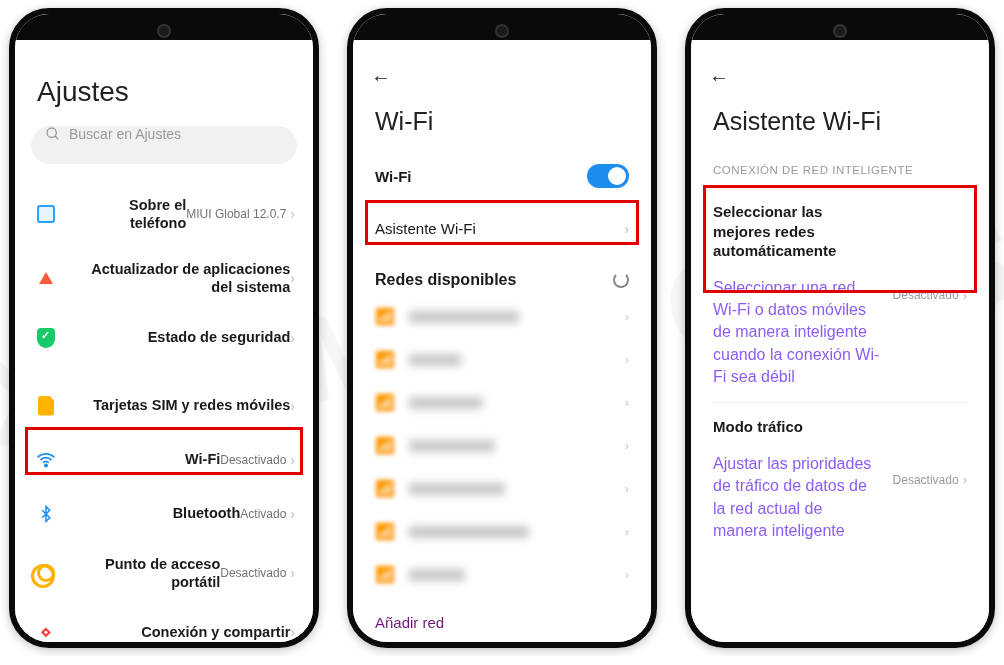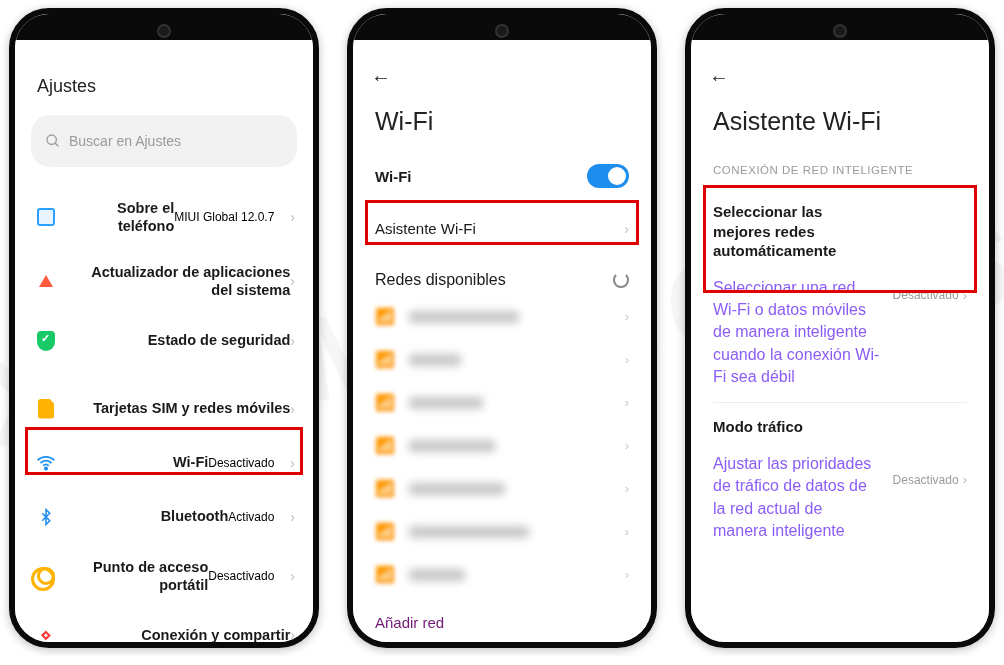--- a/index.html
+++ b/index.html
@@ -48,32 +48,32 @@
   .screen {
     position: absolute;
     top: 26px; bottom: 0; left: 0; right: 0;
     background: #ffffff;
     overflow: hidden;
     padding-top: 8px;
   }
 
   
   .title-big {
-    font-size: 18px;
+    font-size: 28px;
     font-weight: 400;
     color: #222;
     padding: 28px 26px 18px 22px;
   }
   .search-bar {
     margin: 0 16px 18px 16px;
     background: #f1f1f1;
-    height: 52px;
+    height: 38px;
     border-radius: 19px;
     display: flex;
-    align-items: center;
+    align-items: flex-start;
     padding: 0 14px;
     color: #9a9a9a;
     font-size: 14px;
   }
   .search-bar svg { margin-right: 8px; flex-shrink:0; }
   .settings-list { padding: 0 6px; }
   .row {
     display: flex;
     align-items: center;
     padding: 14px 12px;
@@ -92,22 +92,22 @@
   }
   .row .label-main {
     font-size: 14.5px;
     font-weight: 600;
     color: #1a1a1a;
     line-height: 1.25;
     text-align: right;
   }
   .row .value-text {
     font-size: 12px;
-    color: #000000;
-    margin-right: 16px;
+    color: #737373;
+    margin-right: 4px;
   }
   .row .chev {
     color: #bdbdbd;
     font-size: 14px;
   }
   .group-gap {
     height: 14px;
   }
   .highlight {
     position: absolute;
@@ -147,21 +147,21 @@
   .toggle-on::after{content:"";position:absolute;right:3px;top:3px;width:18px;height:18px;background:#fff;border-radius:50%;}
   .simple-row {
     display:flex;align-items:center;justify-content:space-between;
     padding: 16px 22px;
     font-size:15px;color:#1a1a1a;
   }
   .simple-row .chev{color:#bdbdbd;font-size:14px;}
   .section-title {
     padding: 18px 22px 6px 22px;
     font-size:16px; color:#1a1a1a;
-    display:flex;justify-content:space-between;align-items:center;
+    display:flex;justify-content:space-between;align-items:center;font-weight:bold;
   }
   .section-title .spinner{
     width:16px;height:16px;border:2px solid #888;border-top-color:transparent;border-radius:50%;
   }
   .blur-row{
     display:flex;align-items:center;
     padding:12px 22px;color:#777;
   }
   .blur-row .wifi-ic{ width:20px;text-align:center;color:#888;margin-right:14px;filter:blur(2px);}
   .blur-row .ssid{

